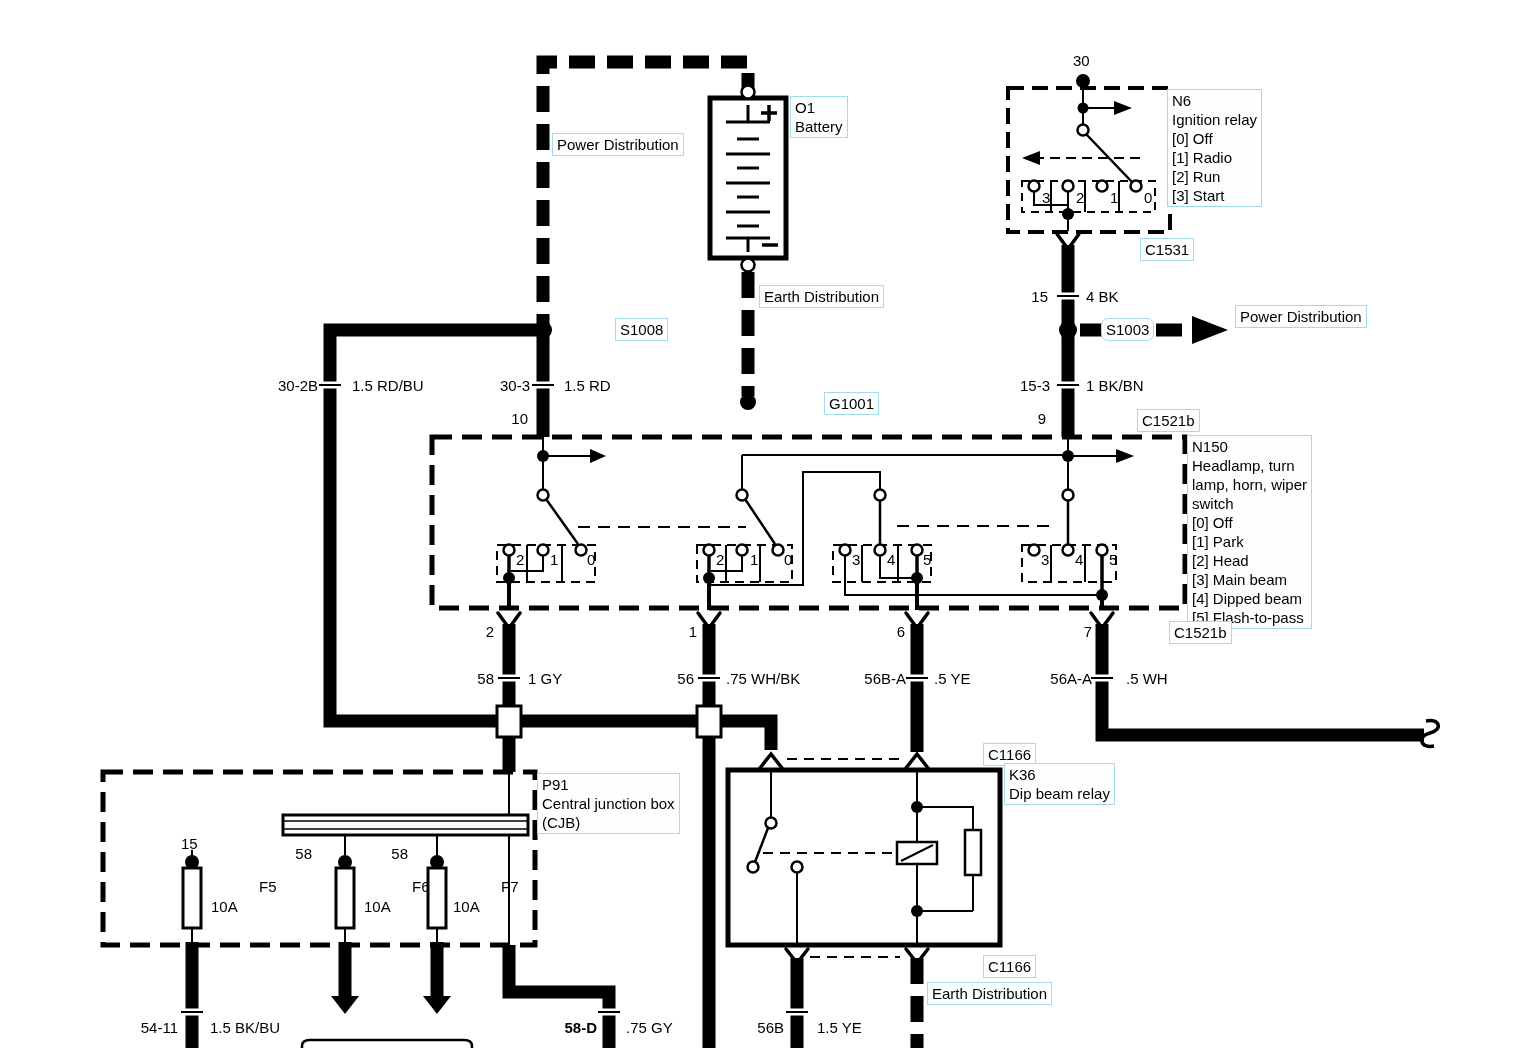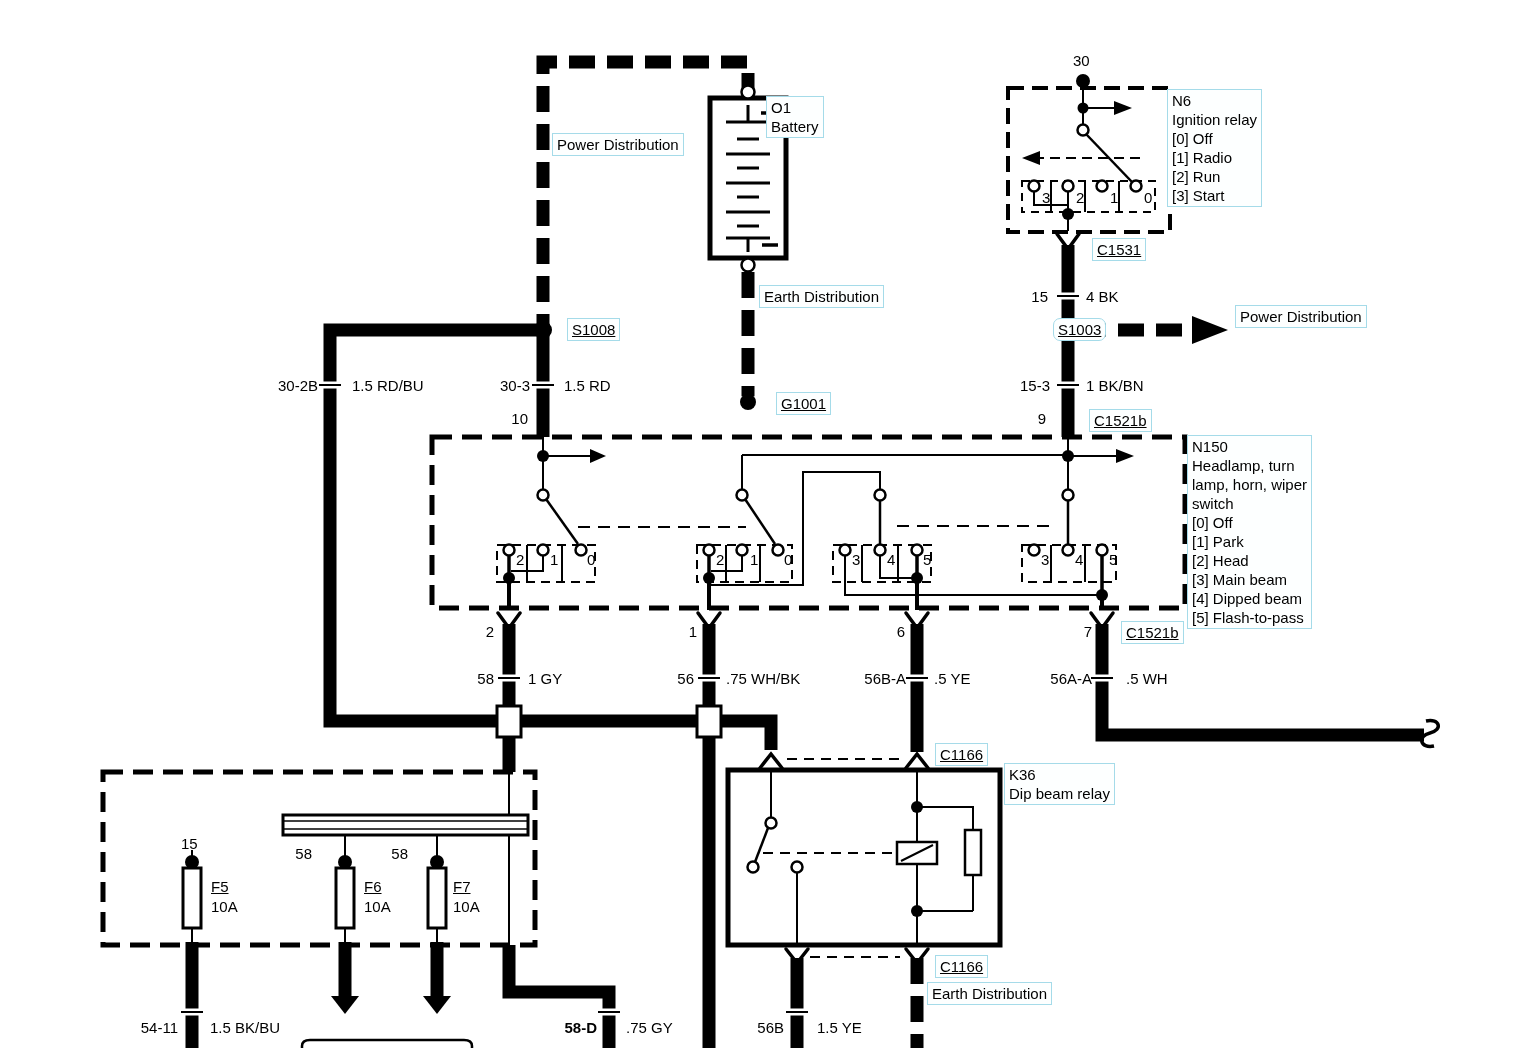--- a/index.html
+++ b/index.html
@@ -1,21 +1,21 @@
 <!DOCTYPE html>
 <html><head>
 <meta charset="utf-8">
 <style>
   html,body{margin:0;padding:0;background:#fff;}
   .diagram{position:relative;width:1540px;height:1048px;background:#ffffff;
            font-family:"Liberation Sans",sans-serif;overflow:hidden;}
   .diagram svg{position:absolute;left:0;top:0;}
   .lbl{position:absolute;font-size:15px;line-height:18px;color:#000;white-space:nowrap;}
   .boxed{border:1px solid #a5dbe9;background:#fdffff;padding:1px 4px;line-height:19px;}
-  .und{text-decoration:underline;}
+  .und{margin-left:48px;}
 </style>
 </head>
 <body>
 
 <div class="diagram">
 
 <svg width="1540" height="1048" viewBox="0 0 1540 1048">
   <g stroke="#000" fill="none">
 
     <g>
@@ -276,21 +276,21 @@
           <circle cx="1068" cy="550" r="5.5"></circle>
           <circle cx="1102" cy="550" r="5.5"></circle>
       <circle cx="771" cy="823" r="5.5"></circle>
           <circle cx="753" cy="867" r="5.5"></circle>
           <circle cx="797" cy="867" r="5.5"></circle>
     </g>
   </g>
 </svg>
 
 <div class="lbl boxed" style="left:552px;top:133px;">Power Distribution</div>
-<div class="lbl boxed" style="left:766px;top:96px;">
+<div class="lbl boxed" style="left:790px;top:96px;">
   <div>O1</div>
   <div>Battery</div>
 </div>
 <div class="lbl boxed" style="left:759px;top:285px;">Earth Distribution</div>
 <div class="lbl boxed und" style="left:776px;top:392px;">G1001</div>
 <div class="lbl boxed und" style="left:567px;top:318px;">S1008</div>
 
 <div class="lbl" style="right:1222px;top:377px;">30-2B</div>
 <div class="lbl" style="left:352px;top:377px;">1.5 RD/BU</div>
 <div class="lbl" style="right:1010px;top:377px;">30-3</div>
@@ -363,20 +363,25 @@
 <div class="lbl" style="left:1126px;top:670px;">.5 WH</div>
 
 <div class="lbl boxed und" style="left:935px;top:743px;">C1166</div>
 <div class="lbl boxed" style="left:1004px;top:763px;">
   <div>K36</div>
   <div>Dip beam relay</div>
 </div>
 <div class="lbl boxed und" style="left:935px;top:955px;">C1166</div>
 <div class="lbl boxed" style="left:927px;top:982px;">Earth Distribution</div>
 
+<div class="lbl boxed" style="left:537px;top:773px;">
+  <div>P91</div>
+  <div>Central junction box</div>
+  <div>(CJB)</div>
+</div>
 <div class="lbl" style="left:181px;top:835px;">15</div>
 <div class="lbl" style="right:1228px;top:845px;">58</div>
 <div class="lbl" style="right:1132px;top:845px;">58</div>
 <div class="lbl und" style="left:211px;top:878px;">F5</div>
 <div class="lbl" style="left:211px;top:898px;">10A</div>
 <div class="lbl und" style="left:364px;top:878px;">F6</div>
 <div class="lbl" style="left:364px;top:898px;">10A</div>
 <div class="lbl und" style="left:453px;top:878px;">F7</div>
 <div class="lbl" style="left:453px;top:898px;">10A</div>
 

